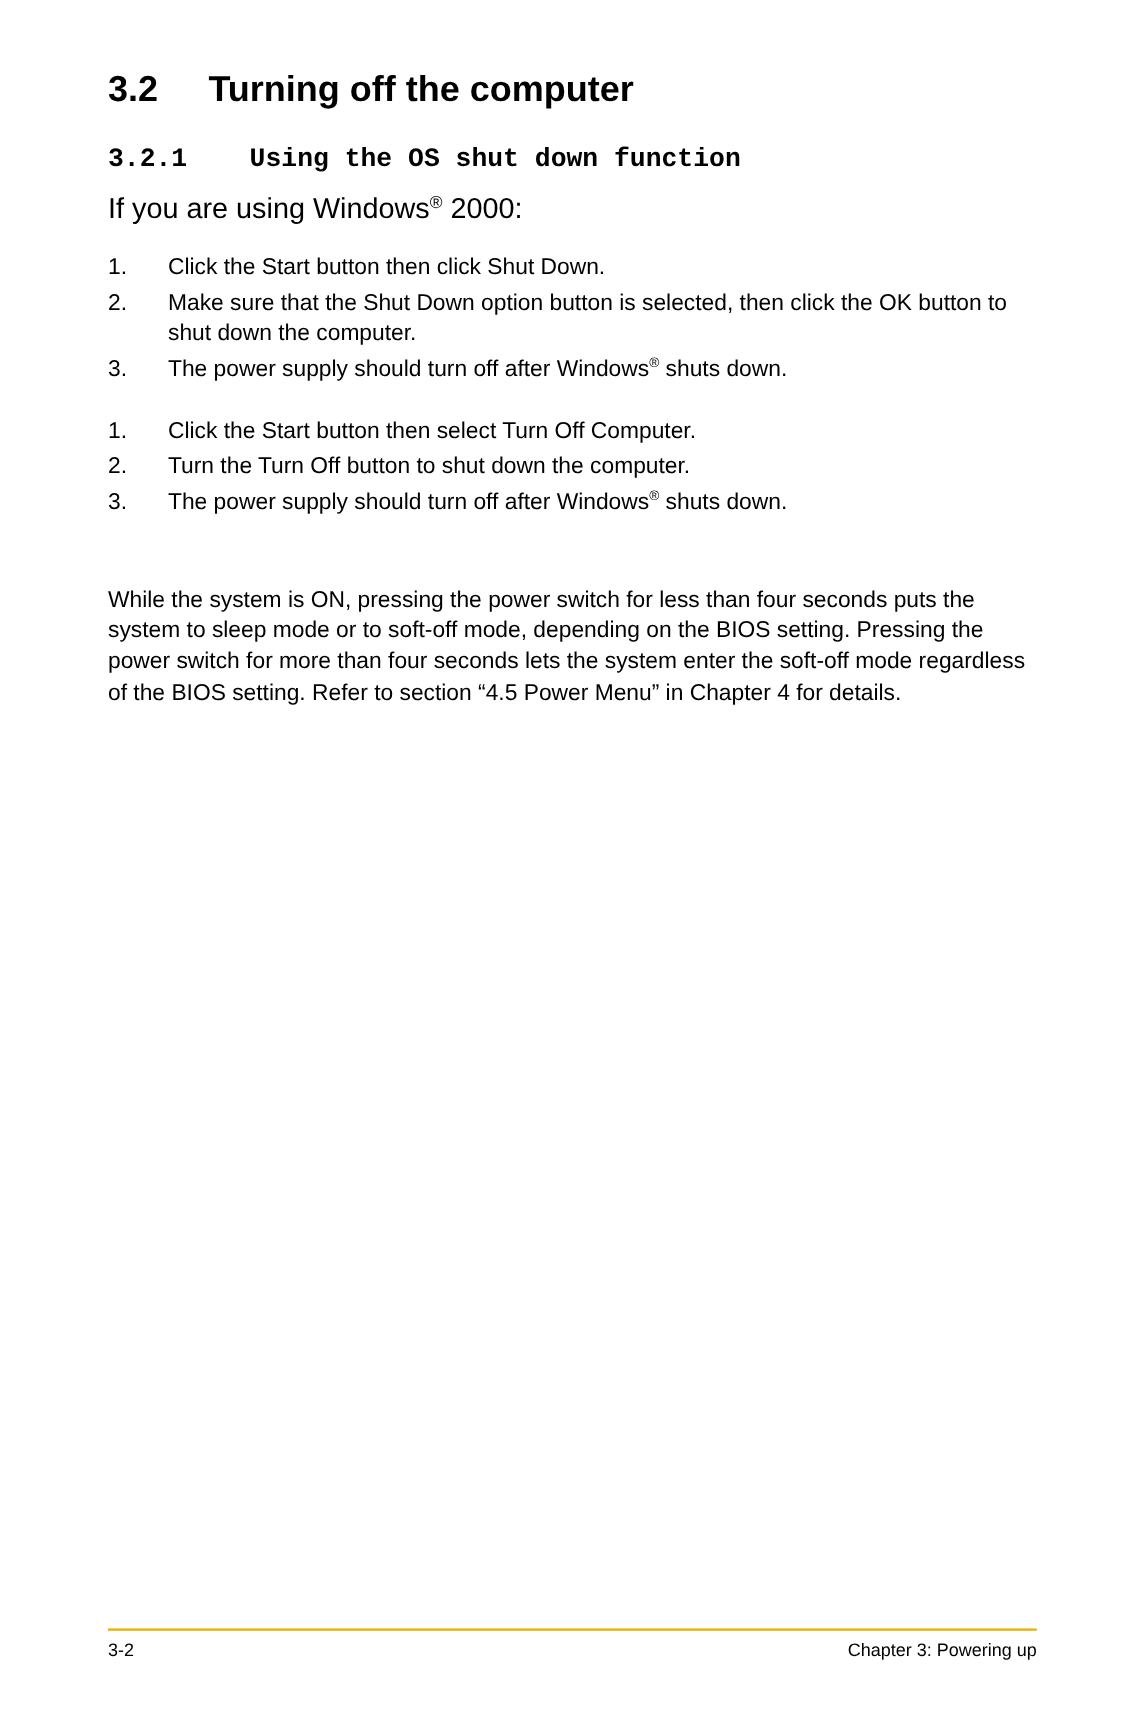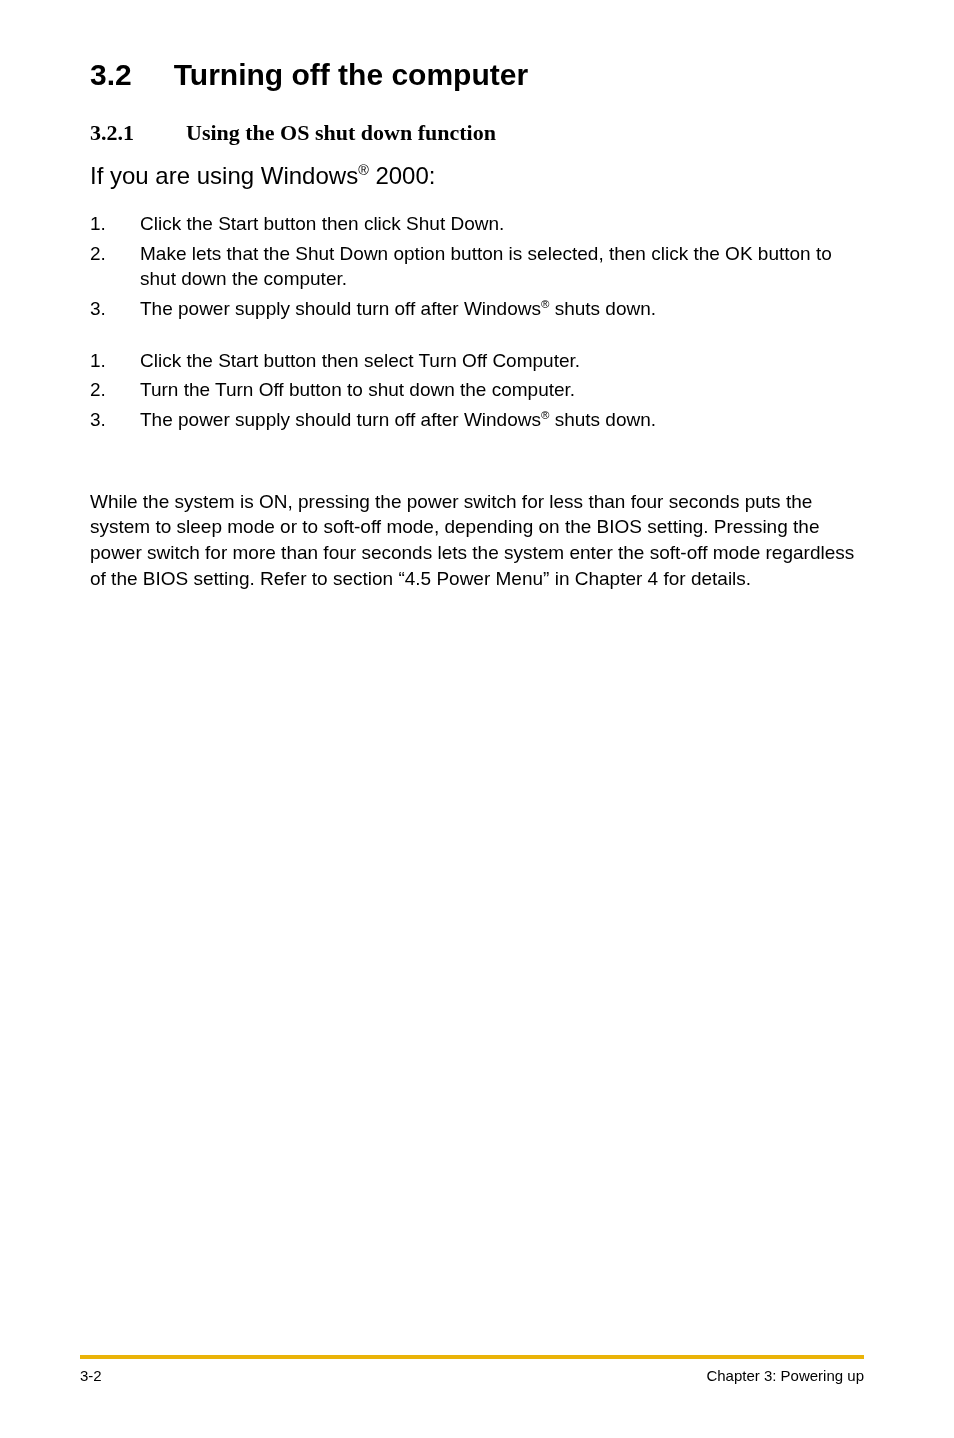--- a/index.html
+++ b/index.html
@@ -18,21 +18,21 @@
     font-size: 30px;
     font-weight: bold;
     letter-spacing: 0px;
     margin-bottom: 28px;
   }
   h1.section-title .num {
     display: inline-block;
     margin-right: 42px;
   }
   h2.subsection {
-    font-family: Liberation Serif, serif;
+    font-family: Liberation Mono, monospace;
     font-size: 22px;
     font-weight: bold;
     margin-bottom: 14px;
   }
   h2.subsection .num {
     display: inline-block;
     margin-right: 52px;
   }
   p.intro {
     font-size: 24px;
@@ -57,23 +57,23 @@
     flex: 0 0 50px;
   }
   ol.steps li .txt {
     flex: 1;
   }
   sup { font-size: 0.6em; vertical-align: super; }
   .spacer-medium { height: 30px; }
   .footer {
     position: absolute;
     bottom: 54px;
-    left: 80px;
+    left: 90px;
     right: 90px;
-    border-top: 4px solid #eab308;
+    border-top: 2px solid #eab308;
     padding-top: 8px;
     display: flex;
     justify-content: space-between;
     font-size: 15px;
     color: #000;
   }
 </style>
 </head>
 <body>
 
@@ -91,21 +91,21 @@
     <span>If you are using Windows</span><sup>®</sup><span> 2000:</span>
   </p>
 
   <ol class="steps">
     <li>
       <span class="num">1.</span>
       <span class="txt">Click the Start button then click Shut Down.</span>
     </li>
     <li>
       <span class="num">2.</span>
-      <span class="txt">Make lets that the Shut Down option button is selected, then click the OK button to shut down the computer.</span>
+      <span class="txt">Make sure that the Shut Down option button is selected, then click the OK button to shut down the computer.</span>
     </li>
     <li>
       <span class="num">3.</span>
       <span class="txt"><span>The power supply should turn off after Windows</span><sup>®</sup><span> shuts down.</span></span>
     </li>
   </ol>
 
 
   <ol class="steps">
     <li>

